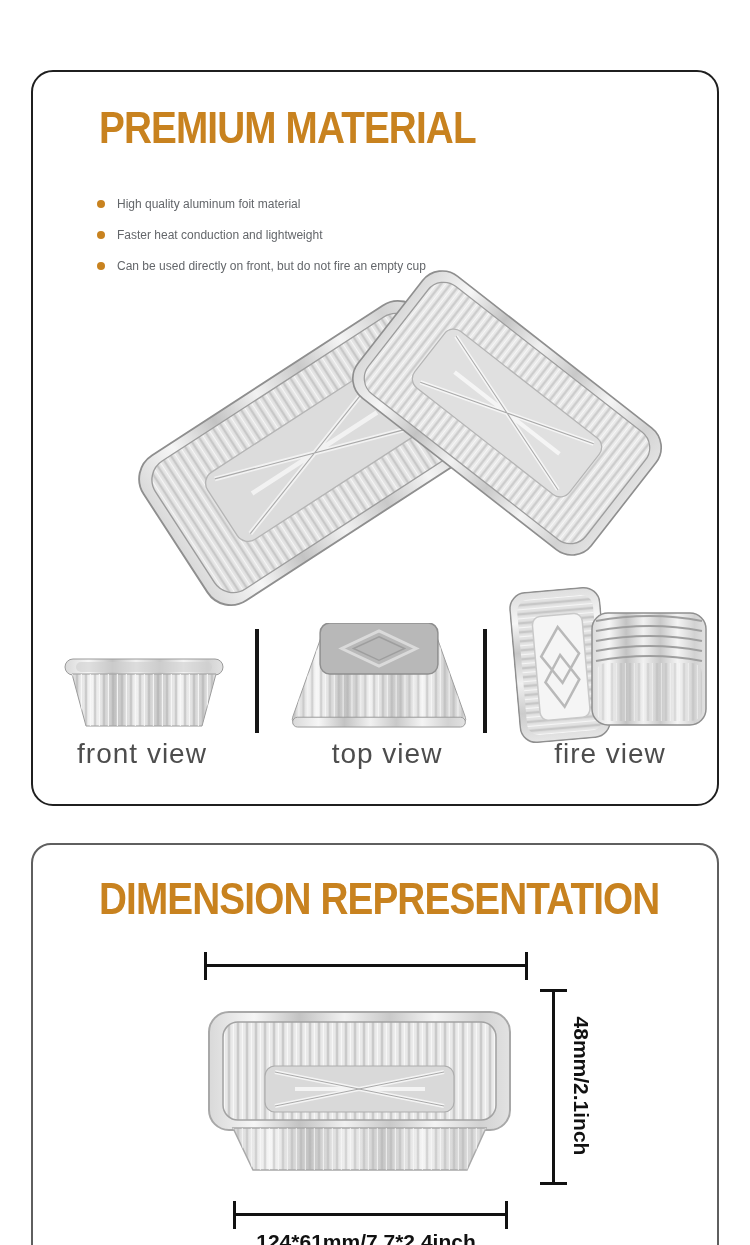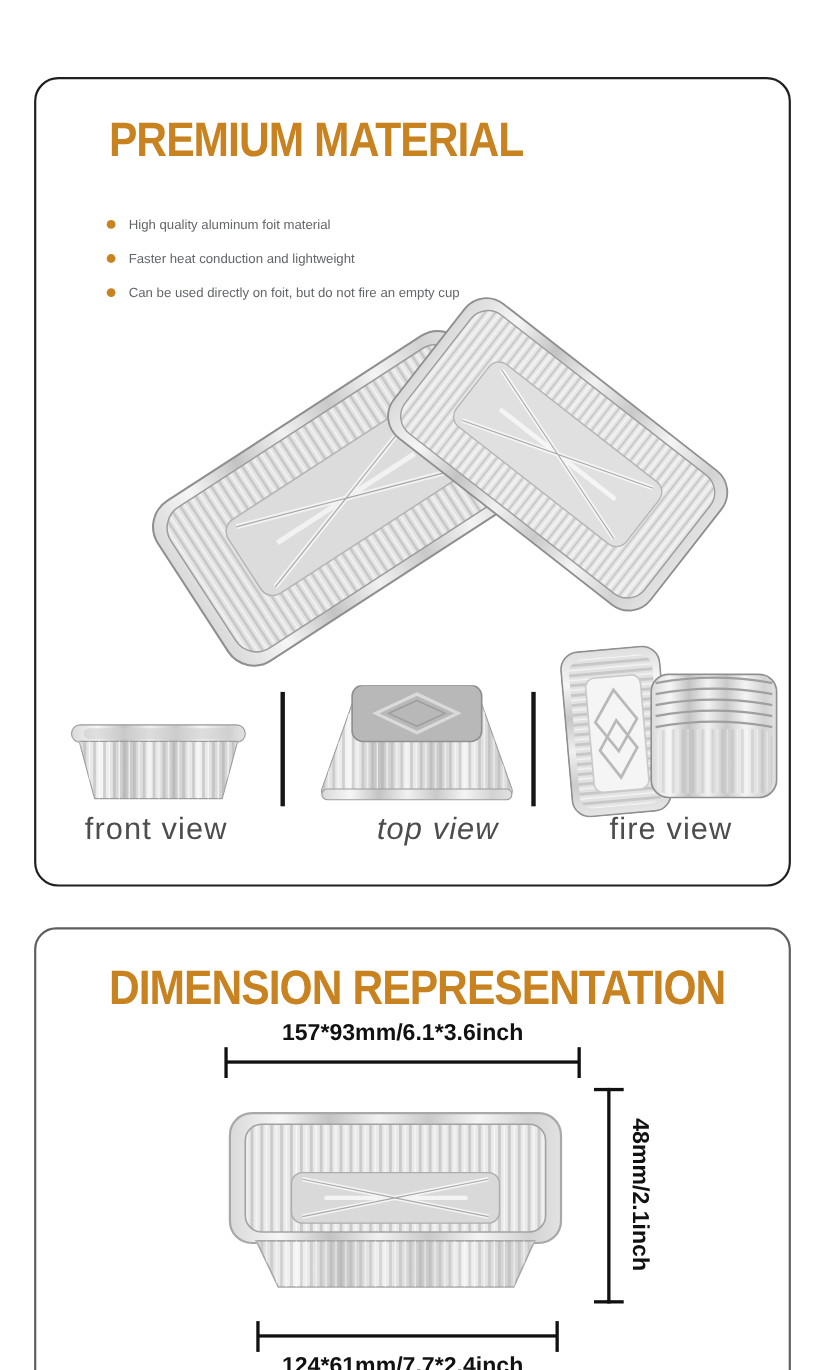--- a/index.html
+++ b/index.html
@@ -23,21 +23,21 @@
   .tray-right{left:190px;top:70px;transform:rotate(38deg);}
   .divider{position:absolute;width:4px;height:104px;background:#161616;top:557px;}
   .div1{left:222px;} .div2{left:450px;}
   .viewfig{position:absolute;}
   .fig-front{left:31px;top:586px;}
   .fig-top{left:257px;top:551px;}
   .fig-side-tray{left:481px;top:517px;transform:rotate(-5deg);}
   .fig-side-stack{left:557px;top:527px;}
   .view-label{position:absolute;top:666px;width:180px;text-align:center;color:#4D4D4D;
               font-size:28px;letter-spacing:1px;white-space:nowrap;}
-  .vl-front{left:19px;} .vl-top{left:275px;font-style:italic;} .vl-side{left:487px;}
+  .vl-front{left:19px;} .vl-top{left:264px;} .vl-side{left:487px;}
   
   .dim-label{position:absolute;color:#111111;font-weight:bold;font-size:21px;white-space:nowrap;text-align:center;}
   .lbl-top{left:183px;top:82px;width:300px;}
   .lbl-bottom{left:183px;top:385px;width:300px;}
   .lbl-height{left:448px;top:228px;width:200px;height:26px;line-height:26px;transform:rotate(90deg);}
   .dim-line{position:absolute;background:#111111;}
   .line-top{left:172px;top:119px;width:322px;height:3px;}
   .tick{position:absolute;background:#111111;}
   .tick-tl{left:171px;top:107px;width:3px;height:28px;}
   .tick-tr{left:492px;top:107px;width:3px;height:28px;}
@@ -92,21 +92,21 @@
       <li>
         <span class="dot"></span>
         <span class="feature-text">High quality aluminum foit material</span>
       </li>
       <li>
         <span class="dot"></span>
         <span class="feature-text">Faster heat conduction and lightweight</span>
       </li>
       <li>
         <span class="dot"></span>
-        <span class="feature-text">Can be used directly on foit, but do not fire an empty cup</span>
+        <span class="feature-text">Can be used directly on front, but do not fire an empty cup</span>
       </li>
     </ul>
 
     <div class="hero">
       <svg class="tray-left" width="335" height="178" viewBox="0 0 360 190">
         <rect x="2" y="2" width="356" height="186" rx="30" fill="url(#metalH)" stroke="#8f8f8f" stroke-width="2"></rect>
         <rect x="14" y="13" width="332" height="164" rx="24" fill="#e4e4e4"></rect>
         <rect x="14" y="13" width="332" height="164" rx="24" fill="url(#ribs)"></rect>
         <rect x="14" y="13" width="332" height="164" rx="24" fill="none" stroke="#9d9d9d" stroke-width="1.5"></rect>
         <rect x="62" y="52" width="236" height="86" rx="14" fill="#dcdcdc" stroke="#b5b5b5" stroke-width="1.5"></rect>
@@ -158,21 +158,20 @@
     </svg>
 
     <div class="view-label vl-front">front view</div>
     <div class="view-label vl-top">top view</div>
     <div class="view-label vl-side">fire view</div>
   </section>
 
   <section class="card card2">
     <h1 class="heading h-dimension">DIMENSION REPRESENTATION</h1>
 
-    <div class="dim-label lbl-top">157*93mm/6.1*3.6inch</div>
     <div class="dim-line line-top"></div>
     <div class="tick tick-tl"></div>
     <div class="tick tick-tr"></div>
 
     <svg class="dim-tray" width="305" height="162" viewBox="0 0 305 162">
       <rect x="2" y="2" width="301" height="118" rx="20" fill="url(#metalH)" stroke="#a8a8a8" stroke-width="2"></rect>
       <rect x="16" y="12" width="273" height="98" rx="15" fill="#e9e9e9"></rect>
       <rect x="16" y="12" width="273" height="98" rx="15" fill="url(#ribs)"></rect>
       <rect x="16" y="12" width="273" height="98" rx="15" fill="none" stroke="#a2a2a2" stroke-width="1.5"></rect>
       <rect x="58" y="56" width="189" height="46" rx="10" fill="#d9d9d9" stroke="#adadad" stroke-width="1.2"></rect>

